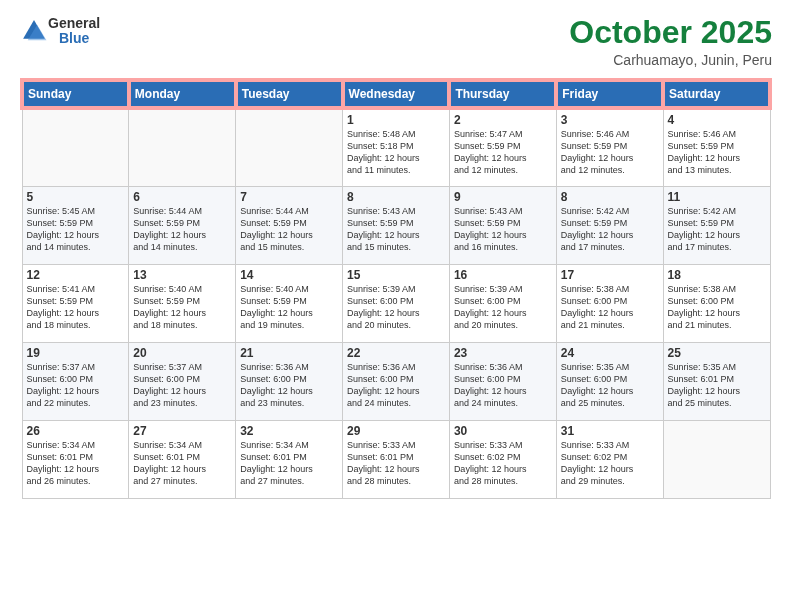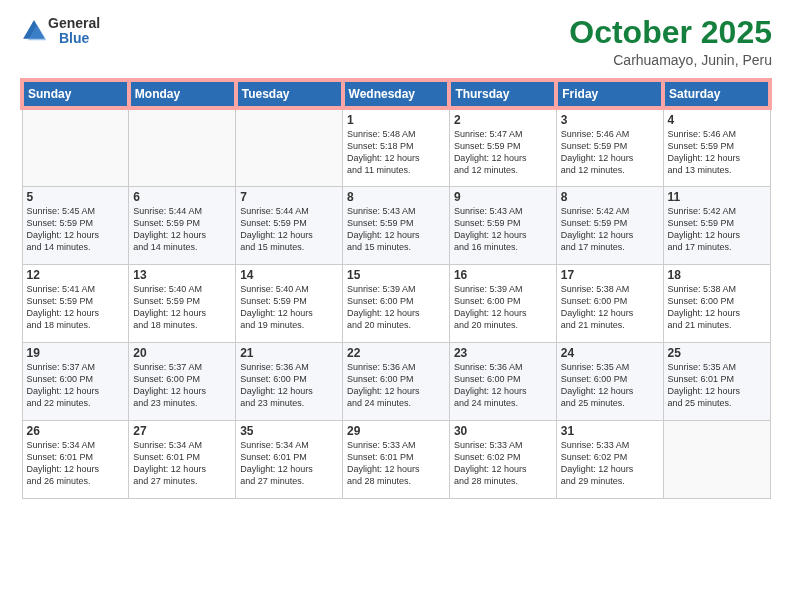--- a/index.html
+++ b/index.html
@@ -334,21 +334,21 @@
 and 26 minutes.</div>
           </td>
           <td>
             <span class="day-num">27</span>
             <div class="day-info" style="white-space: pre-line;">Sunrise: 5:34 AM
 Sunset: 6:01 PM
 Daylight: 12 hours
 and 27 minutes.</div>
           </td>
           <td>
-            <span class="day-num">35</span>
+            <span class="day-num">32</span>
             <div class="day-info" style="white-space: pre-line;">Sunrise: 5:34 AM
 Sunset: 6:01 PM
 Daylight: 12 hours
 and 27 minutes.</div>
           </td>
           <td>
             <span class="day-num">29</span>
             <div class="day-info" style="white-space: pre-line;">Sunrise: 5:33 AM
 Sunset: 6:01 PM
 Daylight: 12 hours

